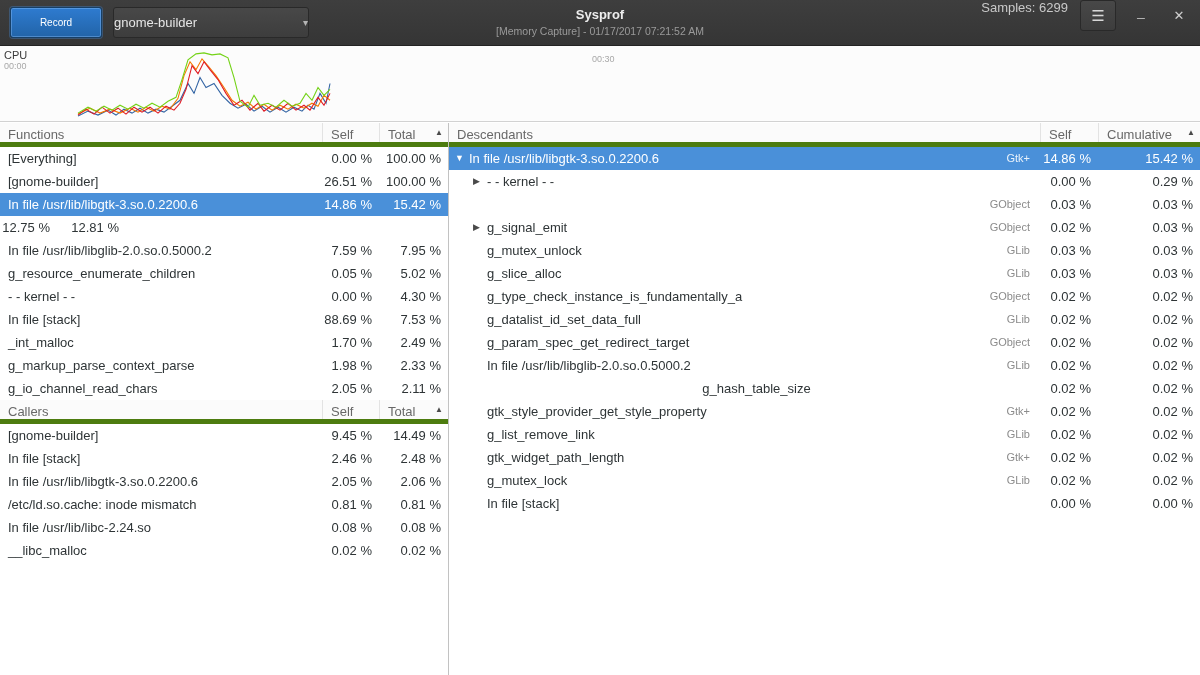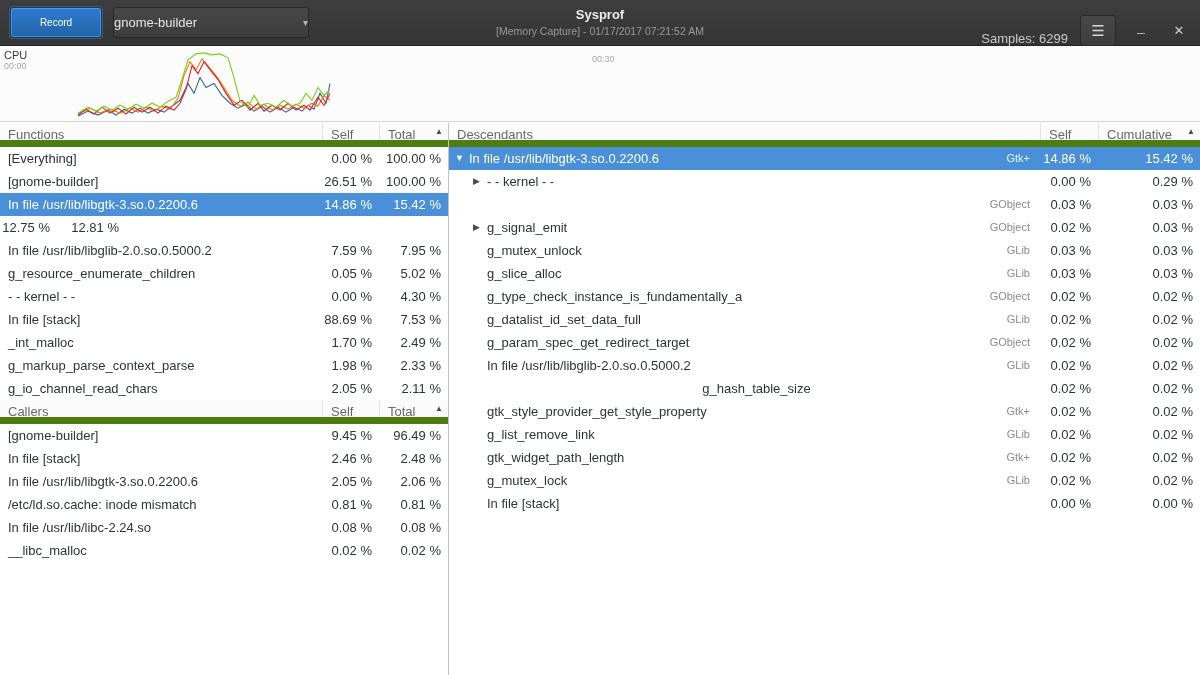--- a/index.html
+++ b/index.html
@@ -15,21 +15,21 @@
     color:#fff; font-size:10px; font-family:inherit; cursor:pointer;
     box-shadow: inset 0 0 0 1px rgba(130,185,245,.45), 0 0 0 1px rgba(70,140,220,.35); }
   .proc-btn { position:absolute; left:113px; top:7px; width:196px; height:31px;
     background:linear-gradient(#484848,#3d3d3d); border:1px solid #292929; border-radius:3px;
     color:#e6e6e6; font-size:13px; font-family:inherit; cursor:pointer;
     display:flex; align-items:center; justify-content:space-between; gap:10px; }
   .proc-btn .caret { font-size:10px; color:#b5b5b5; }
   .title-box { position:absolute; left:300px; right:300px; top:6px; text-align:center; }
   .title-box .title { color:#ededed; font-size:13px; font-weight:bold; line-height:18px; }
   .title-box .subtitle { color:#9a9a9a; font-size:10.5px; line-height:14px; }
-  .hb-right { position:absolute; right:8px; top:0; height:46px; display:flex; align-items:flex-end; gap:12px; }
+  .hb-right { position:absolute; right:8px; top:0; height:46px; display:flex; align-items:flex-start; gap:12px; }
   .samples { color:#c9c9c9; font-size:13px; }
   .menu-btn { width:36px; height:31px; background:linear-gradient(#484848,#3d3d3d);
     border:1px solid #292929; border-radius:3px; color:#d8d8d8; font-size:15px; cursor:pointer;
     display:flex; align-items:center; justify-content:center; }
   .win-btn { width:26px; height:31px; background:transparent; border:none; color:#cfcfcf;
     font-size:13px; cursor:pointer; display:flex; align-items:center; justify-content:center; }
   .win-btn.min { align-items:flex-end; padding-bottom:7px; font-size:11px; }
 
   
   .graph-area { position:absolute; top:46px; left:0; right:0; height:76px;
@@ -41,21 +41,21 @@
   .t-start { top:15px; left:4px; }
   .t-mid { top:8px; left:592px; }
 
   
   .main { position:absolute; top:123px; left:0; right:0; bottom:0; display:flex; }
   .left-pane { width:449px; border-right:1px solid #c2c2c2; background:#fff;
     display:flex; flex-direction:column; }
   .right-pane { flex:1; background:#fff; display:flex; flex-direction:column; }
 
   .thead { display:flex; height:24px; line-height:23px; background:#fbfbfb;
-    border-bottom:7px solid #4d7c0f; font-size:13px; color:#686868; flex:none; }
+    border-bottom:5px solid #4d7c0f; font-size:13px; color:#686868; flex:none; }
   .th { padding-left:8px; white-space:nowrap; overflow:hidden; }
   .th.grow { flex:1; }
   .th.sep { border-left:1px solid #e3e3e3; }
   .th.with-sort { display:flex; }
   .sort { margin-left:auto; margin-right:5px; font-size:8px; color:#4a4a4a; align-self:center; }
   .w-self-l { width:57px; }
   .w-total-l { width:69px; }
   .w-self-r { width:58px; }
   .w-cum-r { width:102px; }
 
@@ -189,21 +189,21 @@
         <div class="th sep w-self-l">Self</div>
         <div class="th sep w-total-l with-sort">
           <span>Total</span>
           <span class="sort">▲</span>
         </div>
       </div>
       <div class="rows" id="callers-rows">
           <div class="trow">
             <div class="c-name">[gnome-builder]</div>
             <div class="c-num c-self">9.45 %</div>
-            <div class="c-num c-total">96.49 %</div>
+            <div class="c-num c-total">14.49 %</div>
           </div>
           <div class="trow">
             <div class="c-name">In file [stack]</div>
             <div class="c-num c-self">2.46 %</div>
             <div class="c-num c-total">2.48 %</div>
           </div>
           <div class="trow">
             <div class="c-name">In file /usr/lib/libgtk-3.so.0.2200.6</div>
             <div class="c-num c-self">2.05 %</div>
             <div class="c-num c-total">2.06 %</div>

